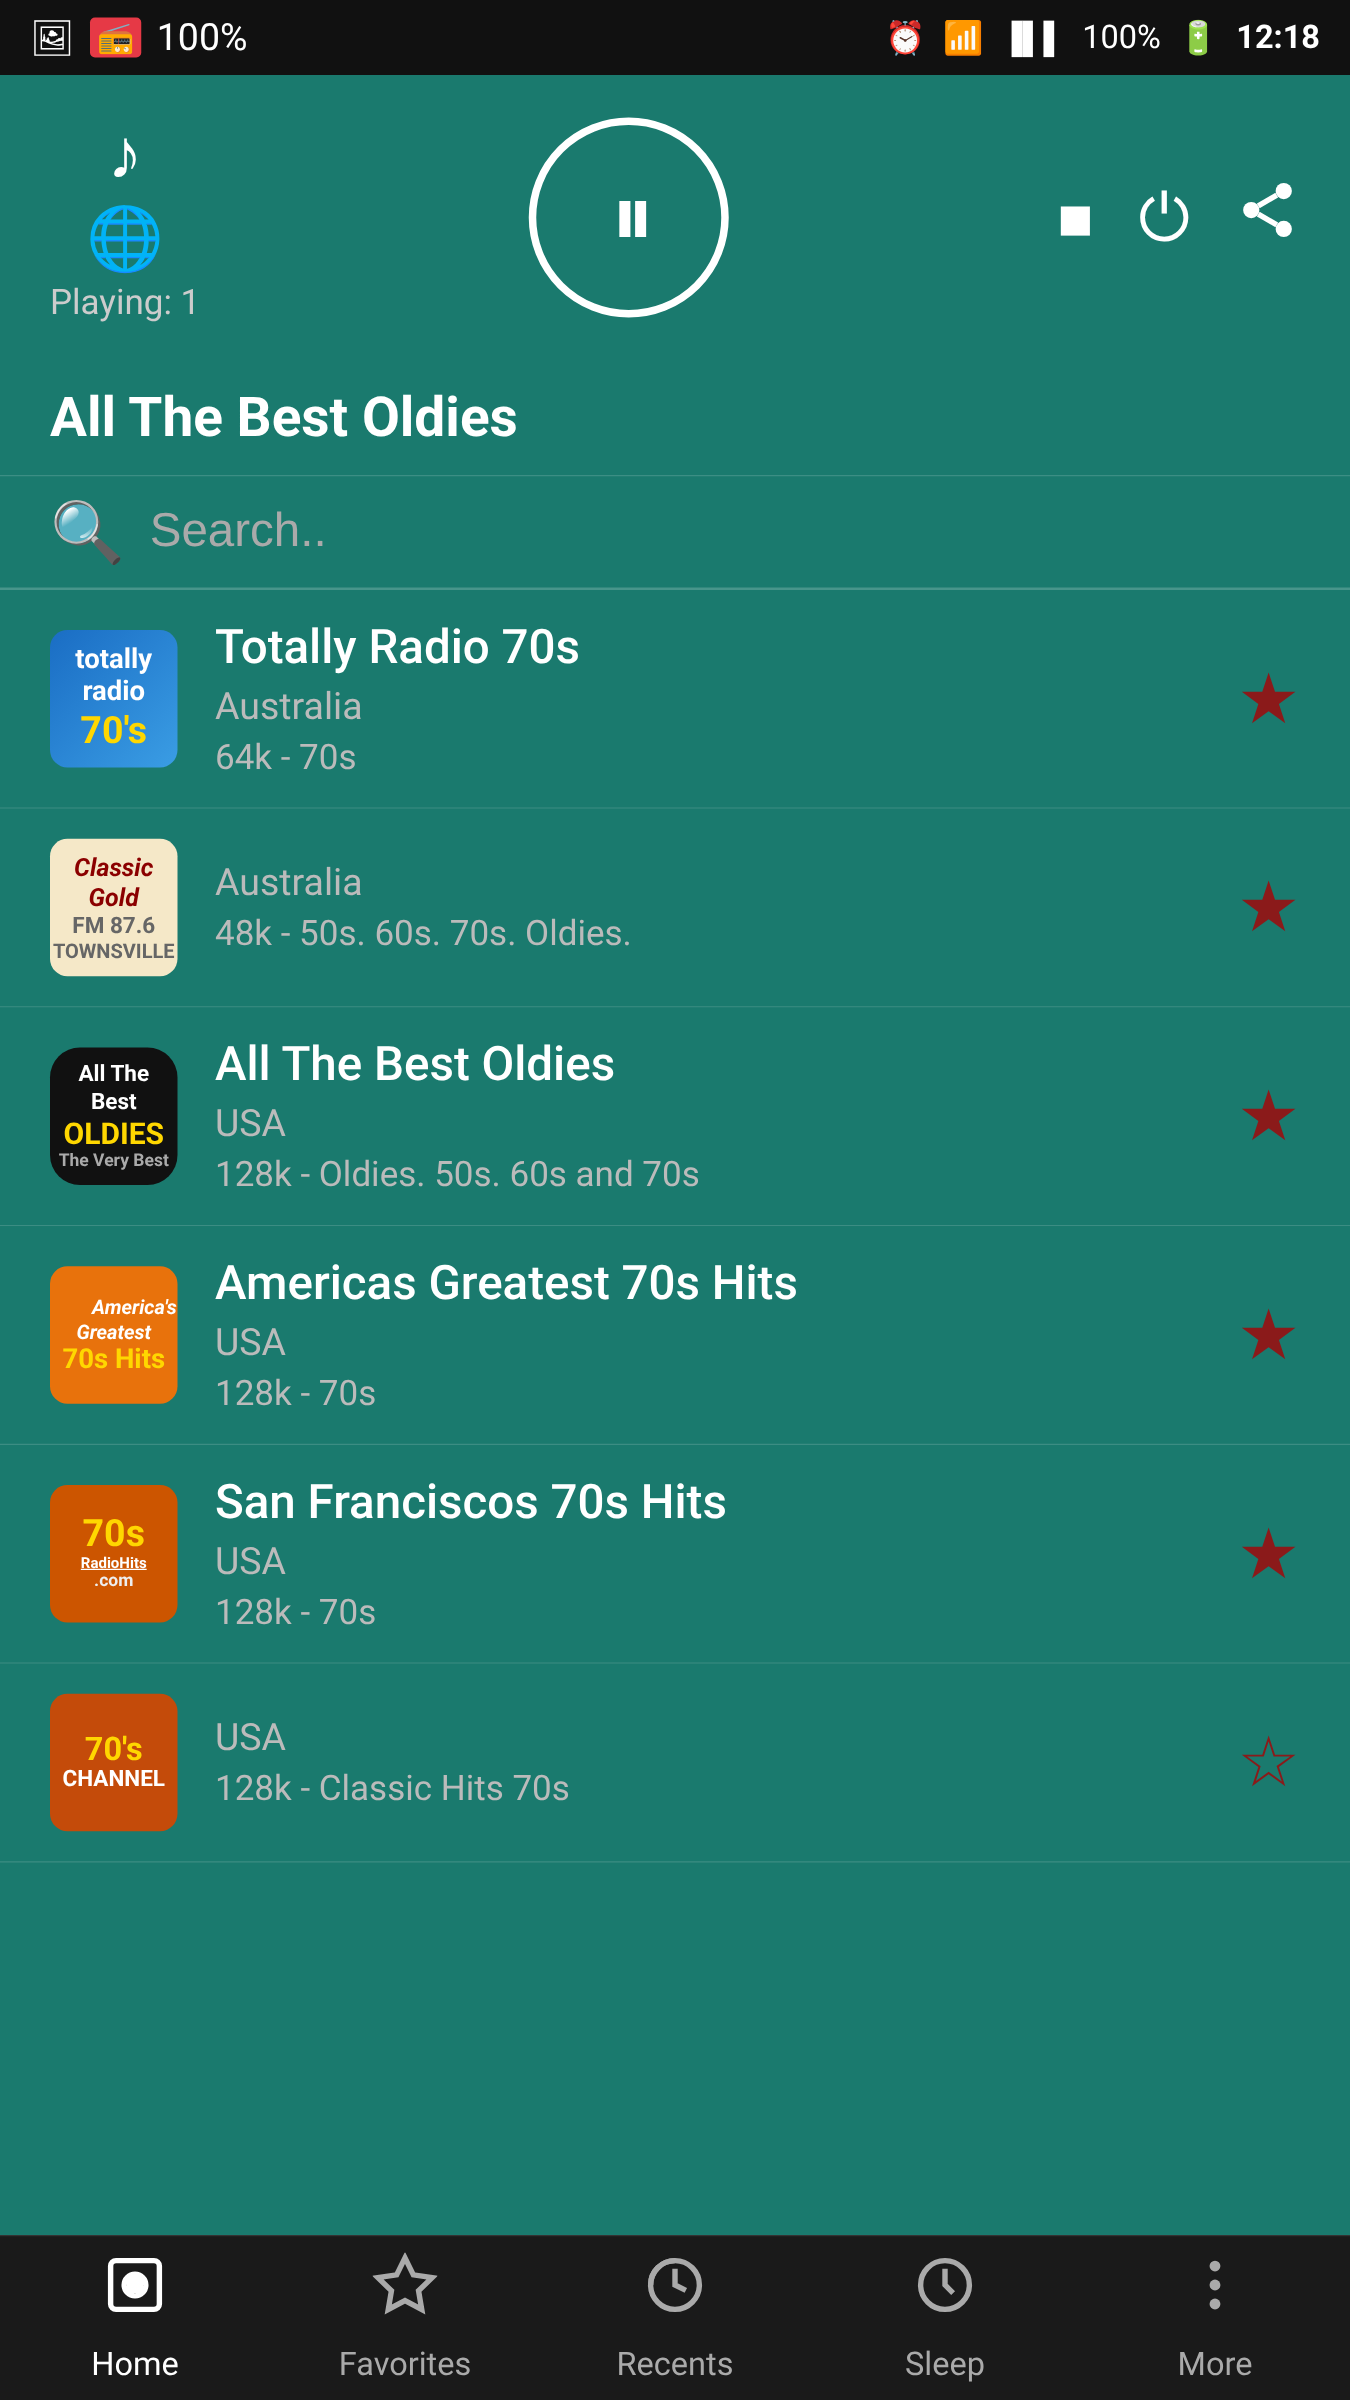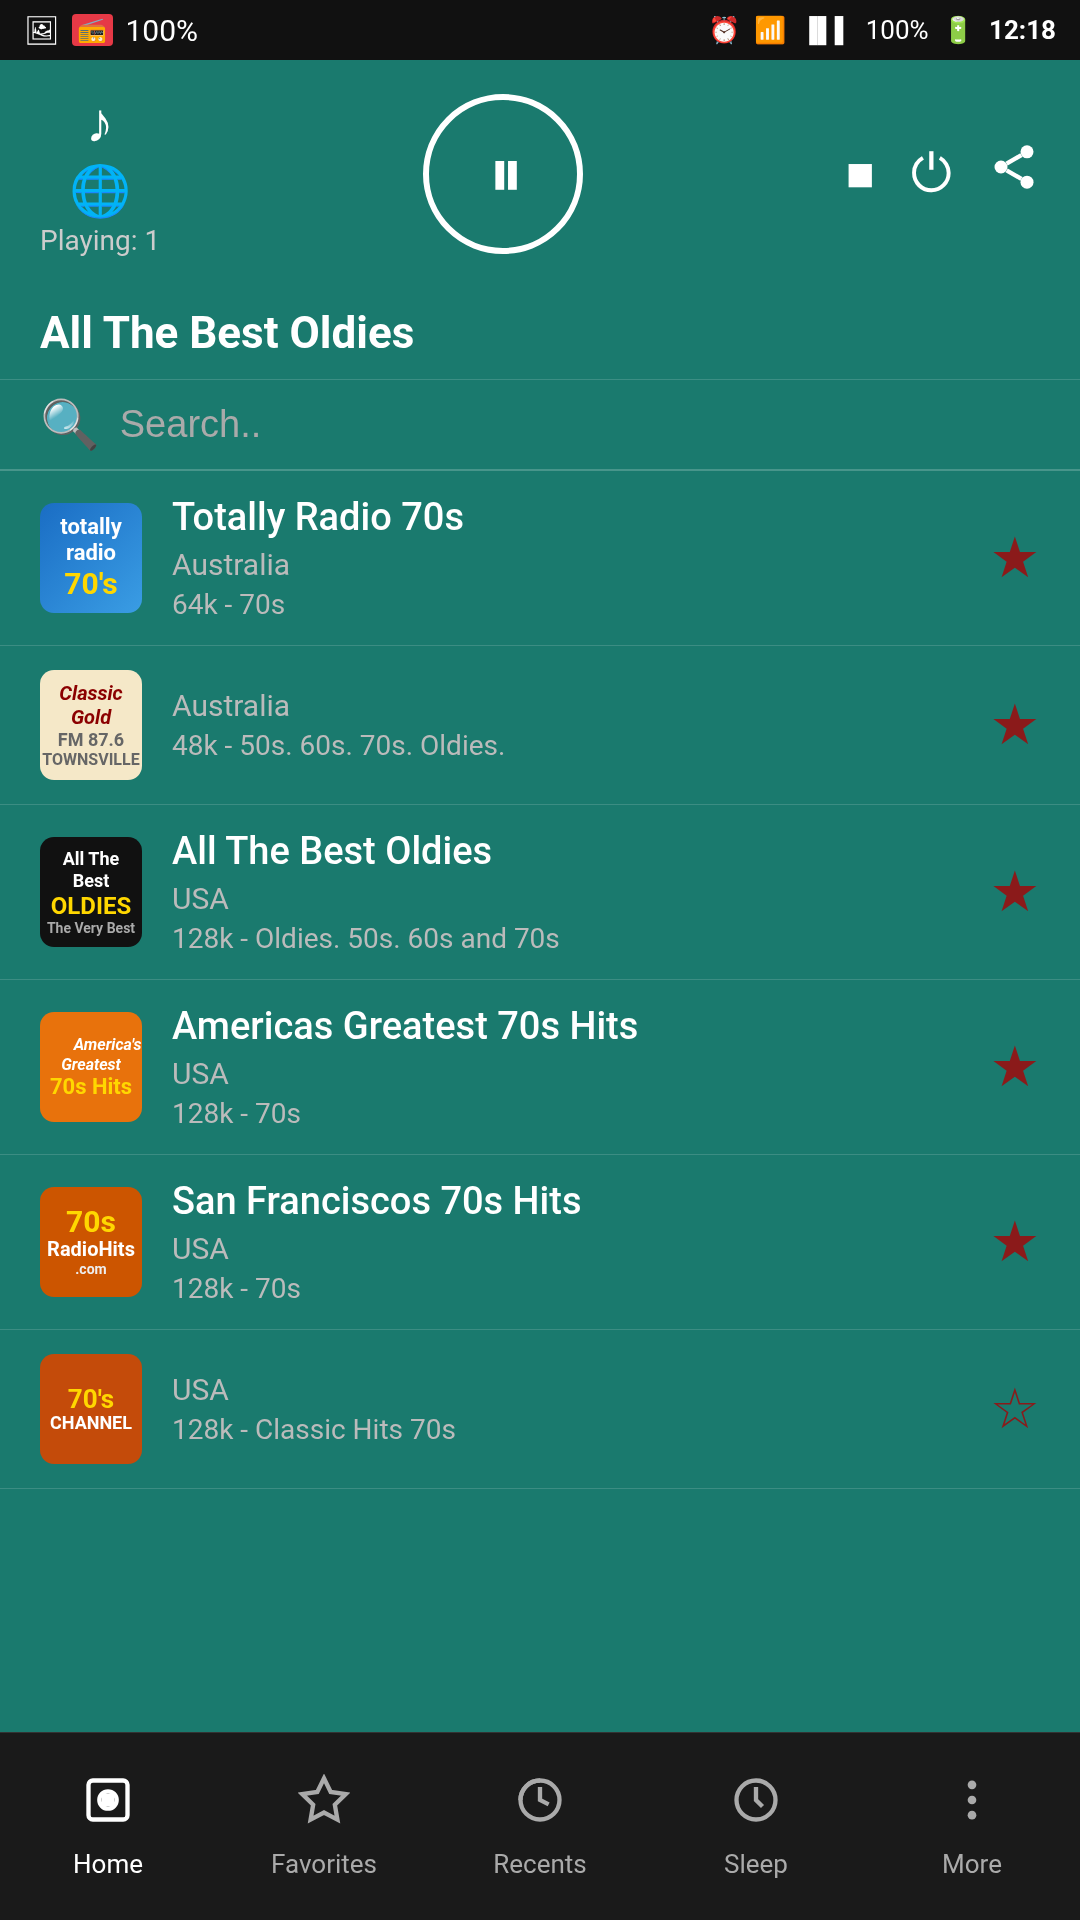--- a/index.html
+++ b/index.html
@@ -148,21 +148,21 @@
     }
     .star-filled { color: #8b1a1a; }
     .star-empty { color: #8b1a1a; }
 
     
     .bottom-nav {
       position: absolute;
       bottom: 0;
       left: 0;
       right: 0;
-      height: 188px;
+      height: 132px;
       background: #1a1a1a;
       display: flex;
       align-items: center;
       justify-content: space-around;
       border-top: 1px solid #333;
     }
 
     .nav-item {
       display: flex;
       flex-direction: column;
@@ -191,20 +191,21 @@
       color: #8b0000;
       font-size: 20px;
       text-align: center;
     }
 
     .logo-all-oldies {
       background: #111;
       color: #ffd700;
       font-size: 20px;
       text-align: center;
+      border-radius: 24px;
     }
 
     .logo-americas-greatest {
       background: #e8720c;
       color: white;
       font-size: 18px;
       text-align: center;
     }
 
     .logo-sf-hits {
@@ -350,21 +351,21 @@
         <div class="station-country">USA</div>
         <div class="station-bitrate">128k - 70s</div>
       </div>
       <span class="star-icon star-filled">★</span>
     </div>
 
     <div class="station-item">
       <div class="station-logo logo-sf-hits">
         <div style="text-align:center;padding:4px;">
           <div style="font-size:30px;color:#ffd700;font-weight:bold;line-height:1;">70s</div>
-          <div style="font-size:20px;color:white;">RadioHits</div>
+          <div style="font-size:12px;color:white;text-decoration:underline;">RadioHits</div>
           <div style="font-size:14px;color:#eee;">.com</div>
         </div>
       </div>
       <div class="station-info">
         <div class="station-name">San Franciscos 70s Hits</div>
         <div class="station-country">USA</div>
         <div class="station-bitrate">128k - 70s</div>
       </div>
       <span class="star-icon star-filled">★</span>
     </div>

